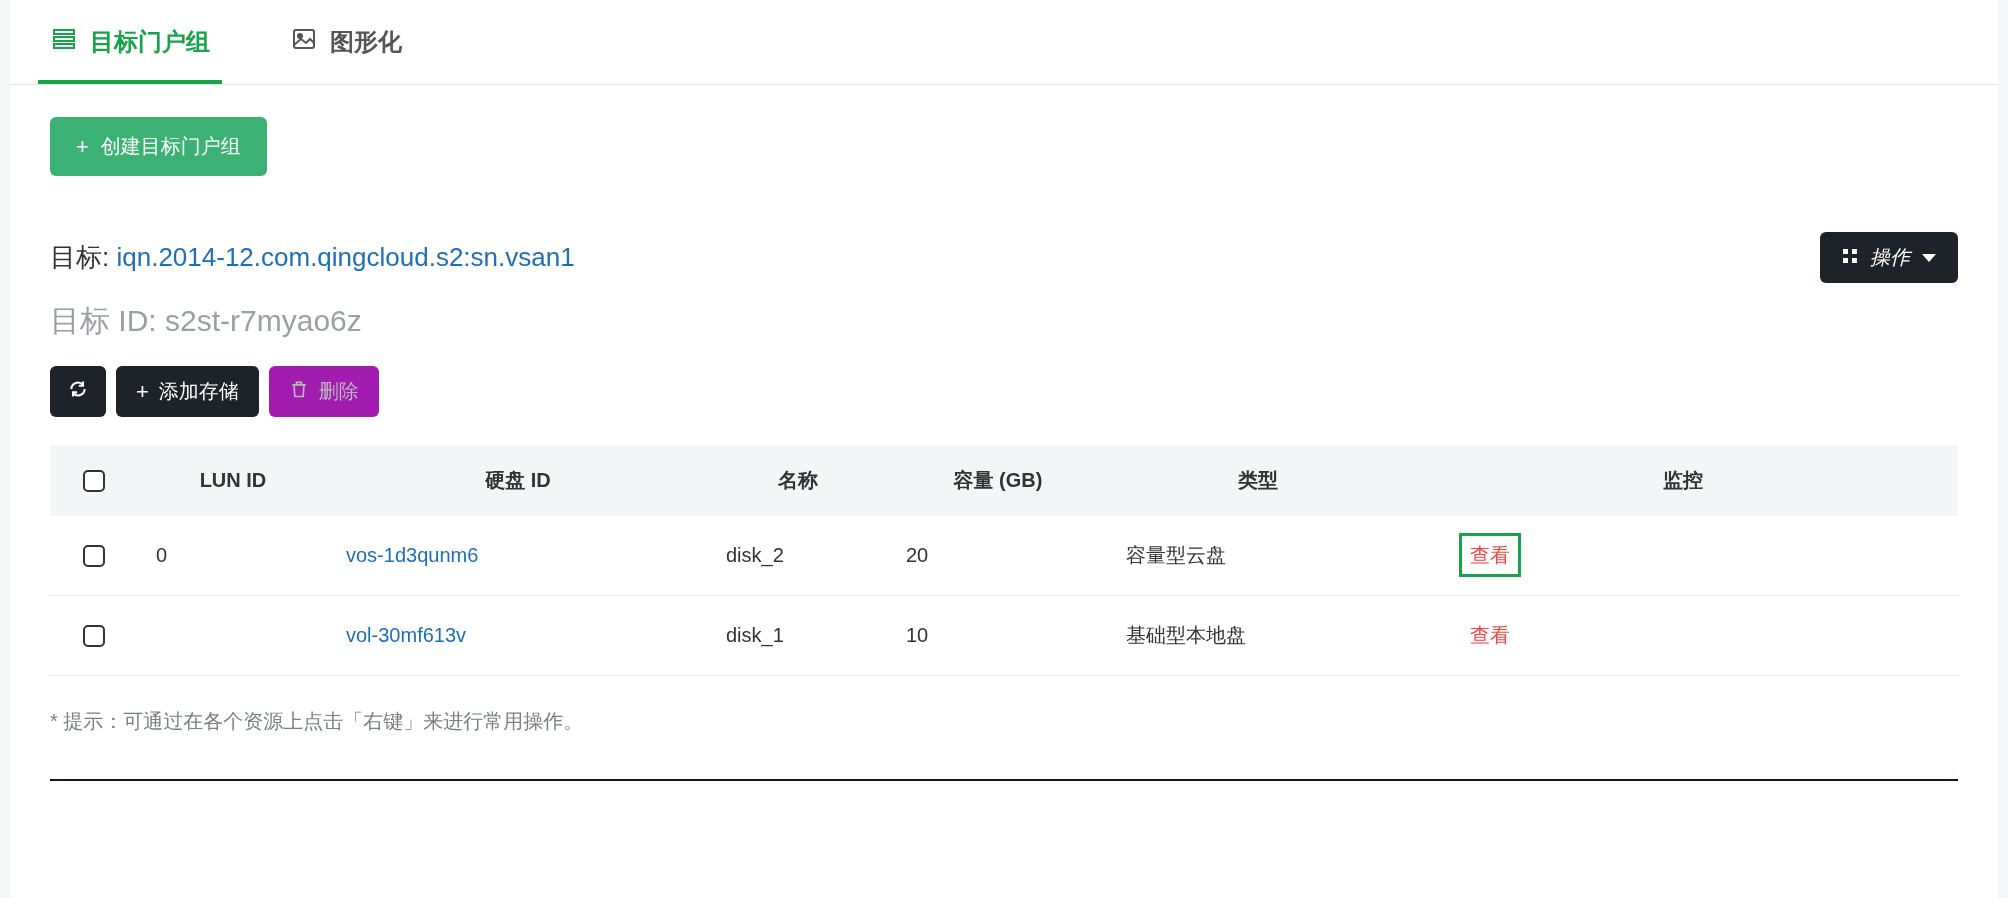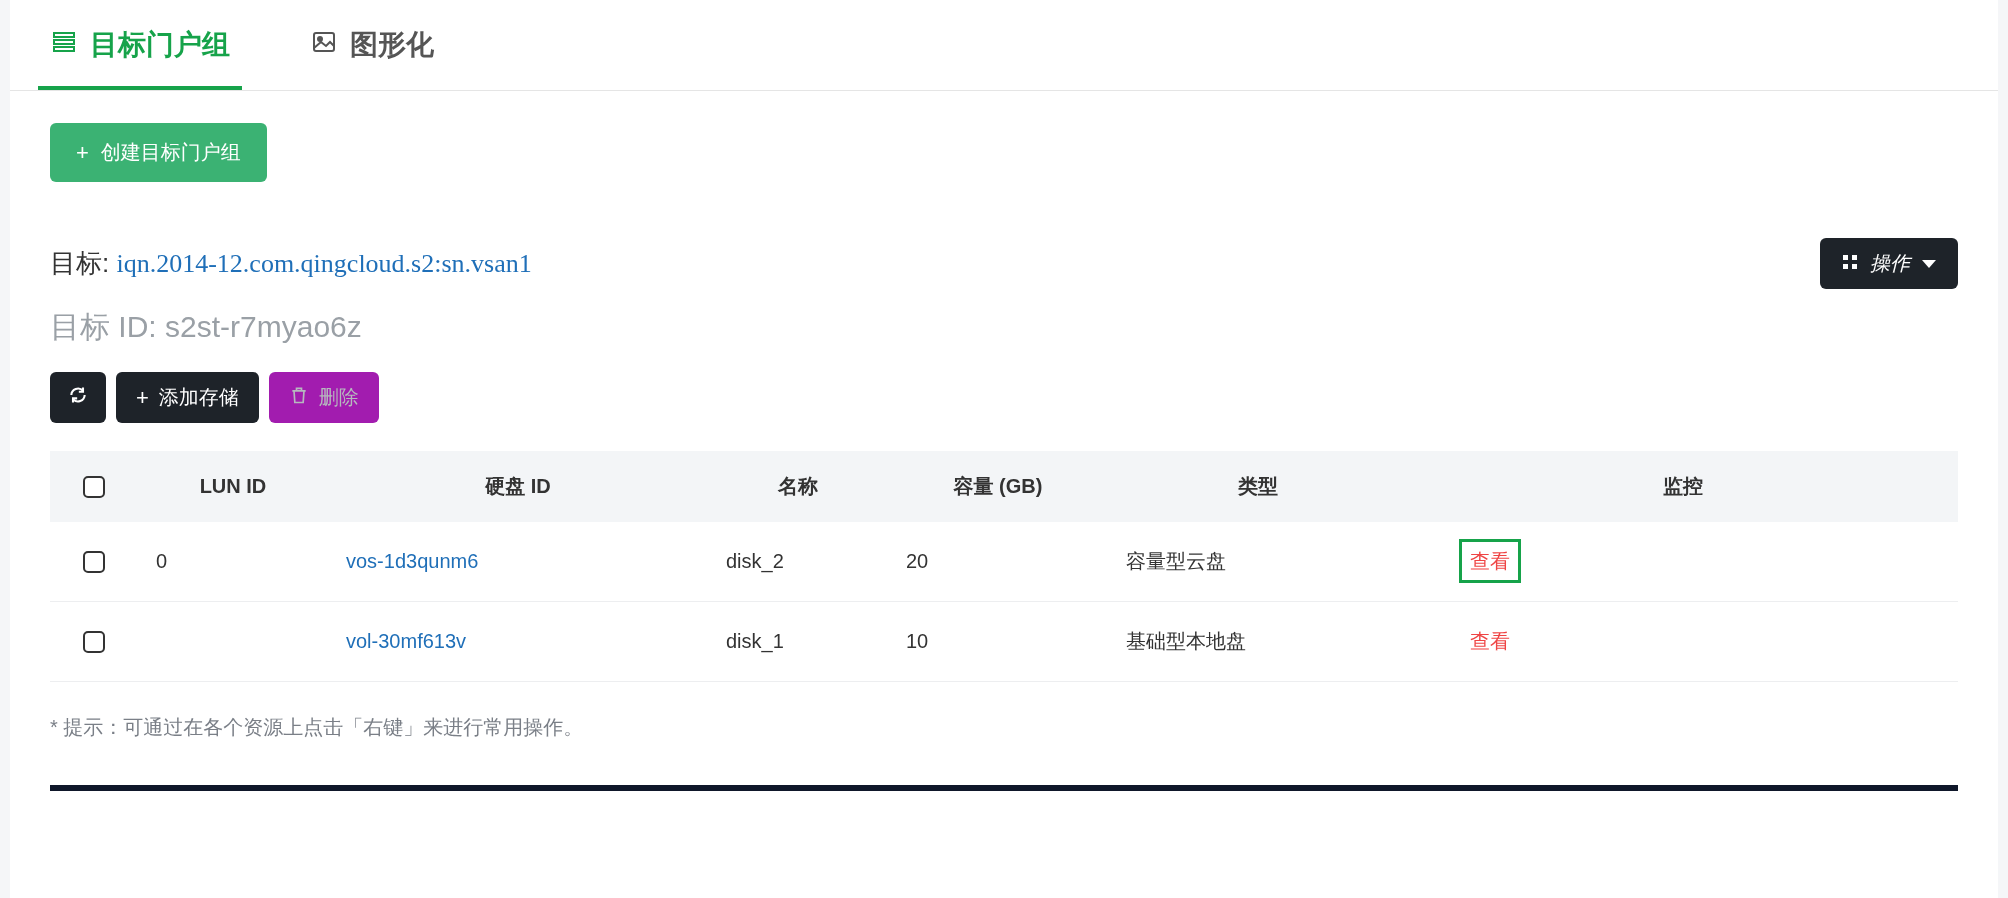--- a/index.html
+++ b/index.html
@@ -21,21 +21,21 @@
       border-bottom: 1px solid #e5e5e5;
       padding: 0 28px;
       align-items: flex-end;
       gap: 56px;
     }
     .tab {
       display: flex;
       align-items: center;
       gap: 12px;
       padding: 26px 12px 22px 12px;
-      font-size: 28px;
+      font-size: 24px;
       font-weight: 600;
       color: #555;
       cursor: pointer;
       border-bottom: 4px solid transparent;
       justify-content: flex-end;
     }
     .tab.active {
       color: #16a34a;
       border-bottom-color: #16a34a;
     }
@@ -60,21 +60,21 @@
     .plus { font-size: 22px; line-height: 1; }
 
     .target-header {
       display: flex;
       justify-content: space-between;
       align-items: center;
       margin-bottom: 18px;
     }
     .target-title { font-size: 26px; color: #333; }
     .target-link {
-      font-family: Liberation Serif, serif;
+      font-family: Liberation Sans, sans-serif;
       color: #1f6fb8;
       font-size: 26px;
     }
     .target-id { font-size: 30px; color: #9aa0a6; margin-bottom: 24px; }
     .subtoolbar {
       display: flex;
       gap: 10px;
       margin-bottom: 28px;
     }
     .btn-sm {
@@ -118,21 +118,21 @@
       border: 2px solid #333;
       border-radius: 5px;
       background: #fff;
       cursor: pointer;
       display: inline-block;
       vertical-align: middle;
     }
     .id-link { color: #1f6fb8; cursor: pointer; }
     .view-link { color: #ef4444; cursor: pointer; margin-left: 44px; }
     .view-link.highlighted { outline: 3px solid #16a34a; outline-offset: 8px; }
-    .hint { font-size: 20px; color: #7a7f87; padding: 32px 0 44px 0; border-bottom: 6px solid #0f172a; }
+    .hint { font-size: 20px; color: #7a7f87; padding: 32px 0 44px 0; border-bottom: 2px solid #0f172a; }
     .ops-btn {
       display: inline-flex;
       align-items: center;
       gap: 12px;
       padding: 12px 22px;
       background: #1e2329;
       color: #fff;
       border-radius: 6px;
       font-size: 20px;
       cursor: pointer;

